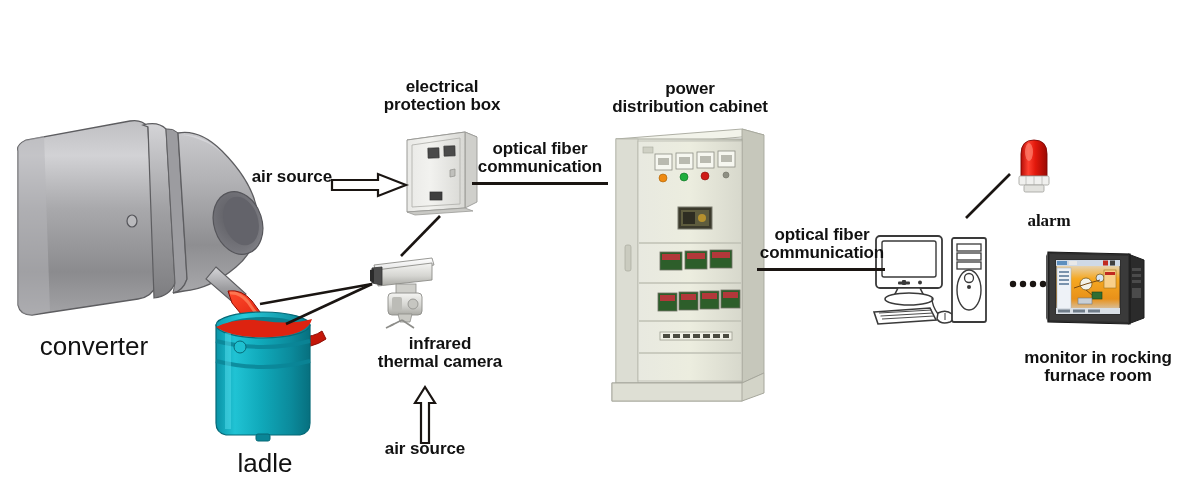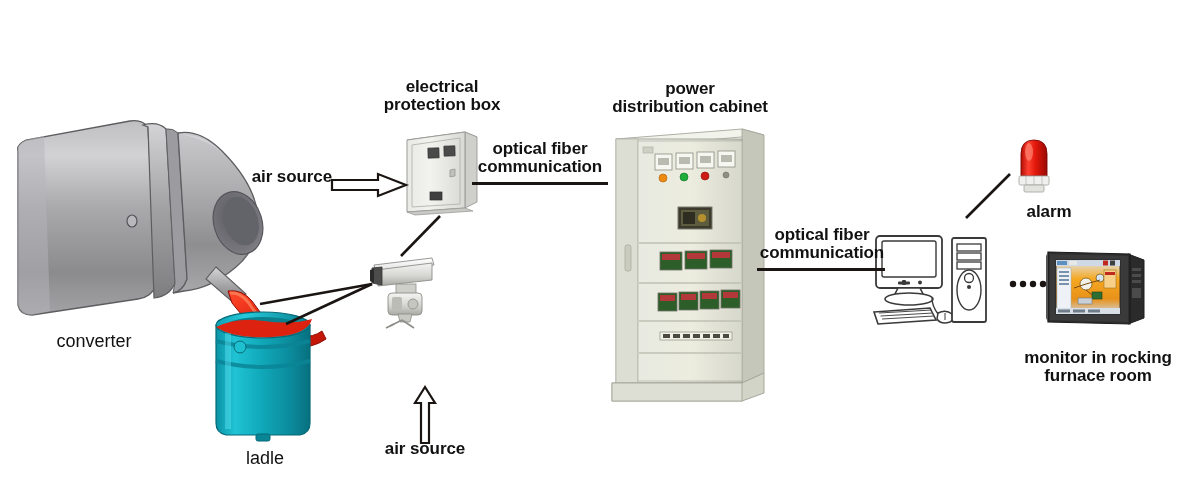--- a/index.html
+++ b/index.html
@@ -1,21 +1,21 @@
 <!DOCTYPE html>
 <html><head>
 <meta charset="utf-8">
 <style>
   html,body{margin:0;padding:0;background:#ffffff;}
   body{width:1186px;height:491px;position:relative;overflow:hidden;
        font-family:"Liberation Sans","DejaVu Sans",sans-serif;color:#000;}
   .stage{position:absolute;left:0;top:0;width:1186px;height:491px;}
   .lbl{position:absolute;text-align:center;line-height:1.08;font-weight:bold;
        font-size:17px;color:#111;white-space:pre-line;letter-spacing:-0.1px;}
-  .lbl-lg{font-weight:normal;font-size:18px;letter-spacing:0px;}
+  .lbl-lg{font-weight:normal;font-size:26px;letter-spacing:0px;}
   .node{position:absolute;}
   svg{display:block;overflow:visible;}
   .uline{position:absolute;background:#1a1512;height:3px;}
 </style>
 </head>
 <body>
 
 <div class="stage">
 
   <div class="node" style="left:10px;top:115px;">
@@ -457,29 +457,31 @@
 
   <div class="lbl lbl-lg" style="left:205px;top:449px;width:120px;">ladle</div>
 
   <div class="lbl" style="left:232px;top:168px;width:100px;text-align:right;">air source</div>
 
   <div class="lbl" style="left:370px;top:440px;width:110px;">air source</div>
 
   <div class="lbl" style="left:352px;top:78px;width:180px;">electrical
 protection box</div>
 
+  <div class="lbl" style="left:348px;top:335px;width:184px;">infrared
+thermal camera</div>
 
   <div class="lbl" style="left:592px;top:80px;width:196px;">power
 distribution cabinet</div>
 
   <div class="lbl" style="left:470px;top:140px;width:140px;">optical fiber
 communication</div>
 
   <div class="lbl" style="left:755px;top:226px;width:134px;">optical fiber
 communication</div>
 
-  <div class="lbl" style="left:1002px;top:203px;width:94px;">alarm</div>
+  <div class="lbl" style="left:1002px;top:212px;width:94px;font-family:Liberation Serif, serif;">alarm</div>
 
 
   <div class="lbl" style="left:1012px;top:349px;width:172px;">monitor in rocking
 furnace room</div>
 
 </div>
 
 </body></html>

